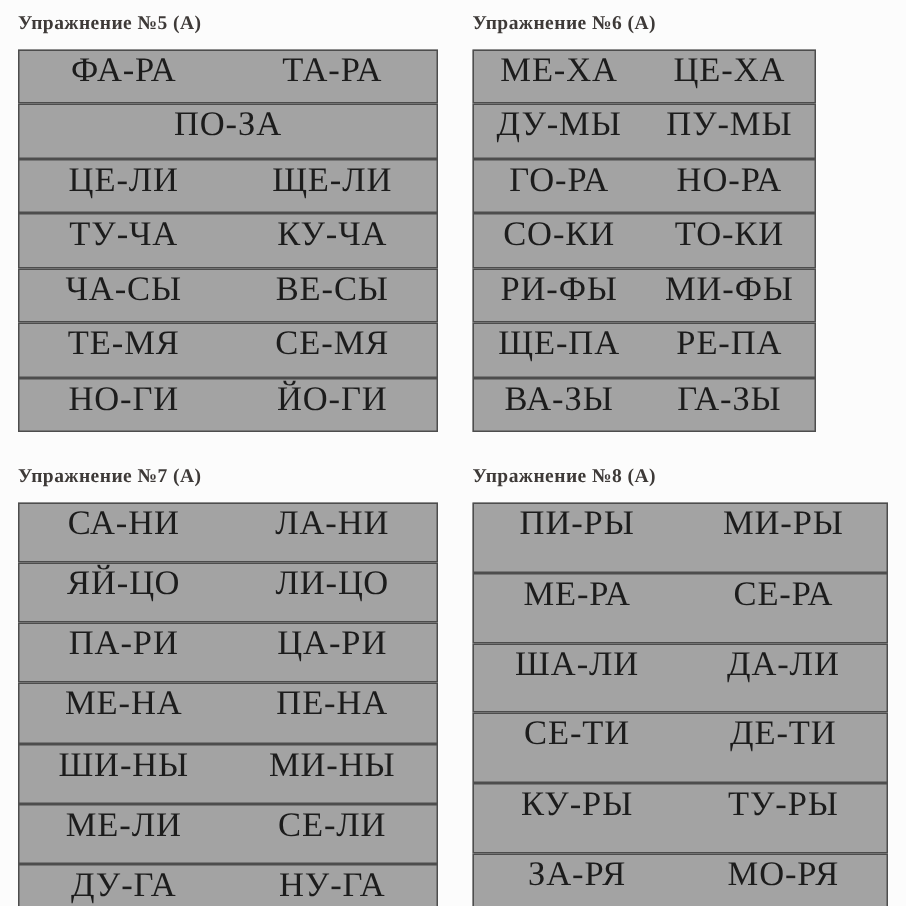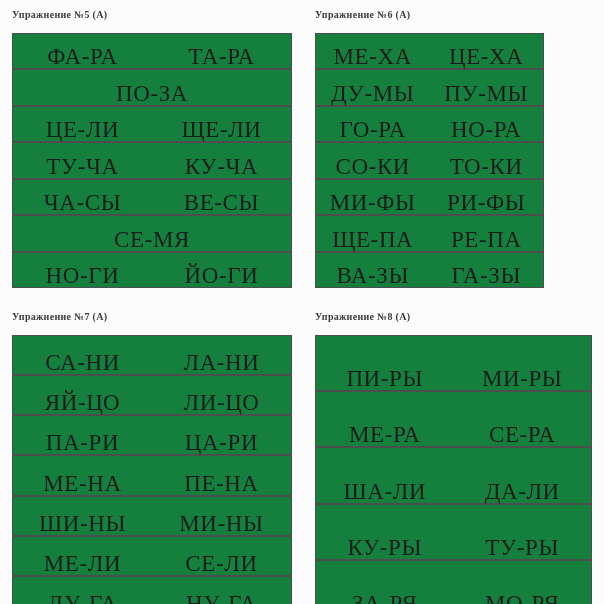--- a/index.html
+++ b/index.html
@@ -13,42 +13,42 @@
   .panel {
     position: absolute;
     width: 280px;
   }
   .panel.q1 { left: 12px;  top: 9px;   }
   .panel.q2 { left: 315px; top: 9px;   width: 229px; }
   .panel.q3 { left: 12px;  top: 311px; }
   .panel.q4 { left: 315px; top: 311px; width: 277px; }
   .panel-title {
     display: block;
-    font-size: 10px;
+    font-size: 13px;
     font-weight: 600;
     letter-spacing: 0.3px;
     color: #3e3a38;
     height: 12px;
     line-height: 12px;
     margin-bottom: 12px;
     white-space: nowrap;
   }
   .syllable-table {
     display: flex;
     flex-direction: column;
     width: 100%;
   }
   .q1 .syllable-table, .q2 .syllable-table { height: 255px; }
   .q3 .syllable-table, .q4 .syllable-table { height: 281px; }
   .row {
     flex: 1;
     display: flex;
-    align-items: flex-end;
+    align-items: flex-start;
     border: 1px solid #4d4d4d;
-    background: #15803d;
+    background: #a3a3a3;
   }
   .row + .row { border-top: 1px solid #4d4d4d; }
   .cell {
     flex: 1;
     text-align: center;
     font-size: 23px;
     letter-spacing: 0.6px;
     color: #1c1c1c;
     line-height: 1;
     padding-top: 1px;
@@ -74,20 +74,21 @@
       </div>
       <div class="row">
         <div class="cell">ТУ-ЧА</div>
         <div class="cell">КУ-ЧА</div>
       </div>
       <div class="row">
         <div class="cell">ЧА-СЫ</div>
         <div class="cell">ВЕ-СЫ</div>
       </div>
       <div class="row">
+        <div class="cell">ТЕ-МЯ</div>
         <div class="cell">СЕ-МЯ</div>
       </div>
       <div class="row">
         <div class="cell">НО-ГИ</div>
         <div class="cell">ЙО-ГИ</div>
       </div>
     </div>
 </div>
 
 <div class="panel q2">
@@ -103,22 +104,22 @@
       </div>
       <div class="row">
         <div class="cell">ГО-РА</div>
         <div class="cell">НО-РА</div>
       </div>
       <div class="row">
         <div class="cell">СО-КИ</div>
         <div class="cell">ТО-КИ</div>
       </div>
       <div class="row">
+        <div class="cell">РИ-ФЫ</div>
         <div class="cell">МИ-ФЫ</div>
-        <div class="cell">РИ-ФЫ</div>
       </div>
       <div class="row">
         <div class="cell">ЩЕ-ПА</div>
         <div class="cell">РЕ-ПА</div>
       </div>
       <div class="row">
         <div class="cell">ВА-ЗЫ</div>
         <div class="cell">ГА-ЗЫ</div>
       </div>
     </div>
@@ -167,20 +168,24 @@
       </div>
       <div class="row">
         <div class="cell">МЕ-РА</div>
         <div class="cell">СЕ-РА</div>
       </div>
       <div class="row">
         <div class="cell">ША-ЛИ</div>
         <div class="cell">ДА-ЛИ</div>
       </div>
       <div class="row">
+        <div class="cell">СЕ-ТИ</div>
+        <div class="cell">ДЕ-ТИ</div>
+      </div>
+      <div class="row">
         <div class="cell">КУ-РЫ</div>
         <div class="cell">ТУ-РЫ</div>
       </div>
       <div class="row">
         <div class="cell">ЗА-РЯ</div>
         <div class="cell">МО-РЯ</div>
       </div>
     </div>
 </div>
 

